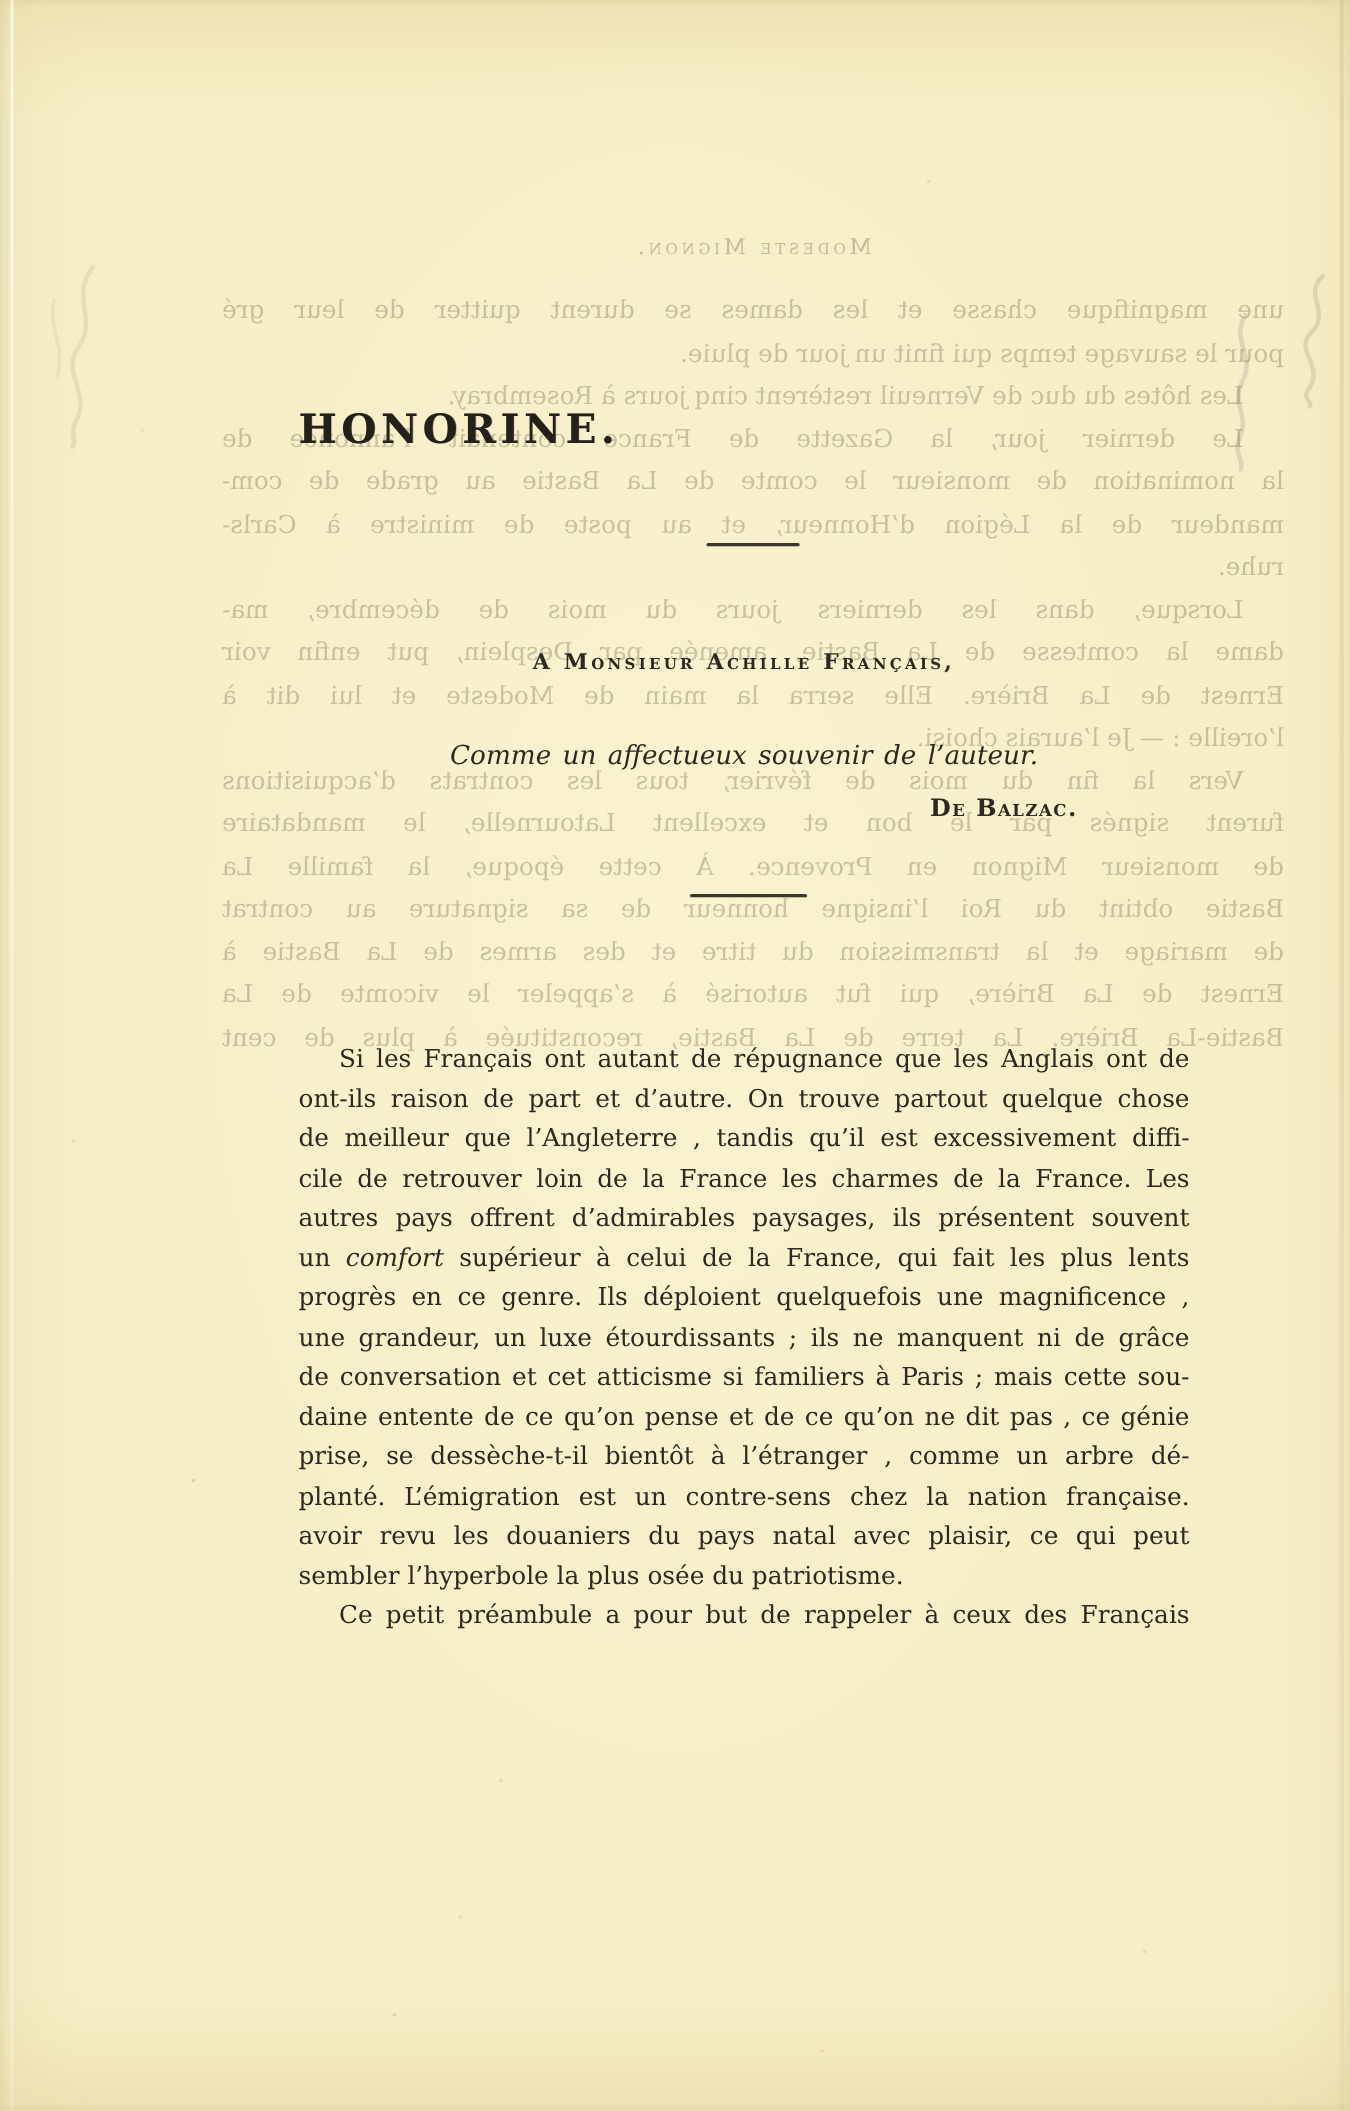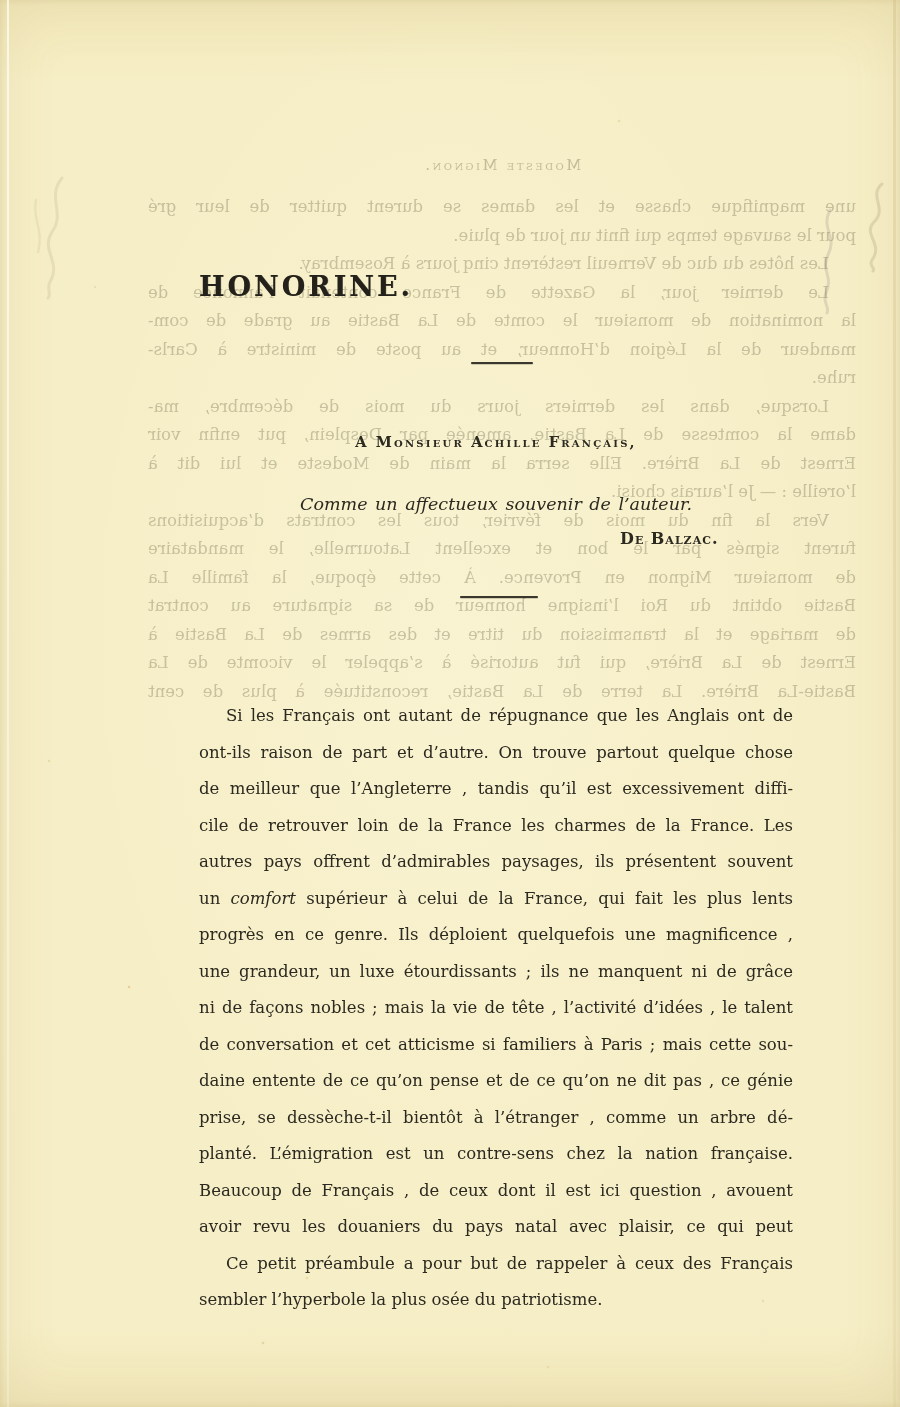--- a/index.html
+++ b/index.html
@@ -85,21 +85,21 @@
   .dedication-sig{
     position:absolute;left:620px;top:529px;width:120px;
     font-variant:small-caps;font-weight:bold;font-size:16px;letter-spacing:1px;
     color:#2b2920;
   }
   .body-text{
     position:absolute;left:199px;top:693px;width:594px;
     font-size:16.5px;line-height:26.5px;color:#2b2920;
   }
   .body-text .ln{
-    text-align:justify;text-align-last:justify;height:26.5px;white-space:nowrap;margin-top:10px;
+    text-align:justify;text-align-last:justify;height:26.5px;white-space:nowrap;
   }
   .showthrough .ln{text-align:justify;text-align-last:justify;white-space:nowrap;}
   .ln.indent{text-indent:27px;}
   .ln.end{text-align-last:left;}
   em{font-style:italic;}
 
   
   .smudge{position:absolute;pointer-events:none;}
 </style>
 </head>
@@ -158,24 +158,22 @@
 
   <div class="body-text">
       <div class="ln indent">Si les Français ont autant de répugnance que les Anglais ont de</div>
       <div class="ln">ont-ils raison de part et d’autre. On trouve partout quelque chose</div>
       <div class="ln">de meilleur que l’Angleterre , tandis qu’il est excessivement diffi-</div>
       <div class="ln">cile de retrouver loin de la France les charmes de la France. Les</div>
       <div class="ln">autres pays offrent d’admirables paysages, ils présentent souvent</div>
       <div class="ln">un <em>comfort</em> supérieur à celui de la France, qui fait les plus lents</div>
       <div class="ln">progrès en ce genre. Ils déploient quelquefois une magnificence ,</div>
       <div class="ln">une grandeur, un luxe étourdissants ; ils ne manquent ni de grâce</div>
-      <div class="ln">ni de façons nobles ; mais la vie de tête , l’activité d’idées , le talent</div>
       <div class="ln">de conversation et cet atticisme si familiers à Paris ; mais cette sou-</div>
       <div class="ln">daine entente de ce qu’on pense et de ce qu’on ne dit pas , ce génie</div>
       <div class="ln">prise, se dessèche-t-il bientôt à l’étranger , comme un arbre dé-</div>
       <div class="ln">planté. L’émigration est un contre-sens chez la nation française.</div>
-      <div class="ln">Beaucoup de Français , de ceux dont il est ici question , avouent</div>
       <div class="ln">avoir revu les douaniers du pays natal avec plaisir, ce qui peut</div>
+      <div class="ln end">sembler l’hyperbole la plus osée du patriotisme.</div>
       <div class="ln indent">Ce petit préambule a pour but de rappeler à ceux des Français</div>
-      <div class="ln end">sembler l’hyperbole la plus osée du patriotisme.</div>
     </div>
 
 </div>
 
 </body></html>

